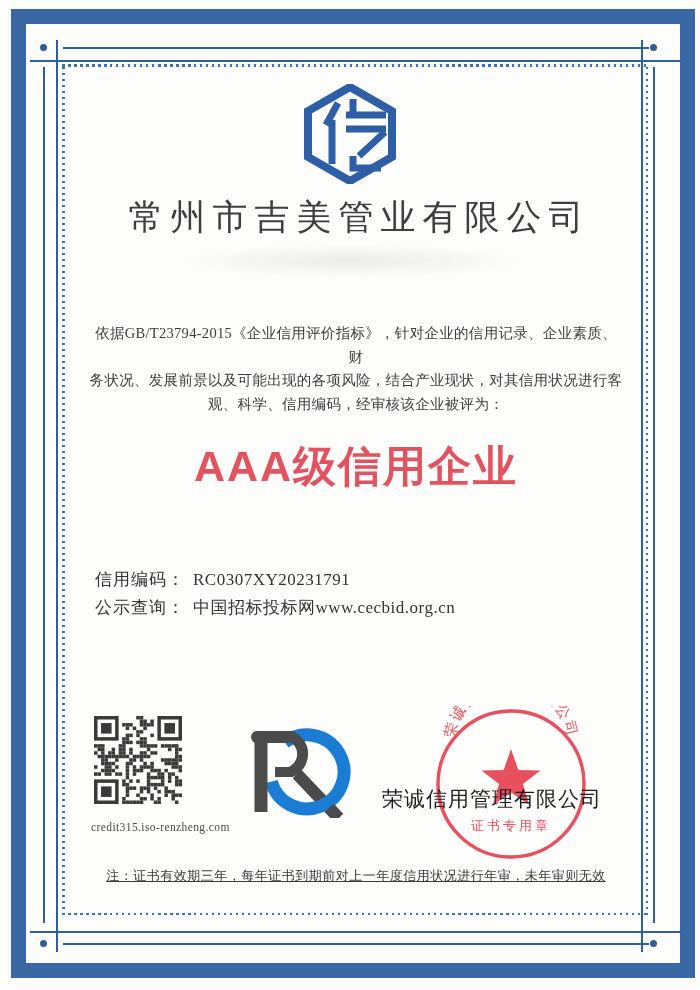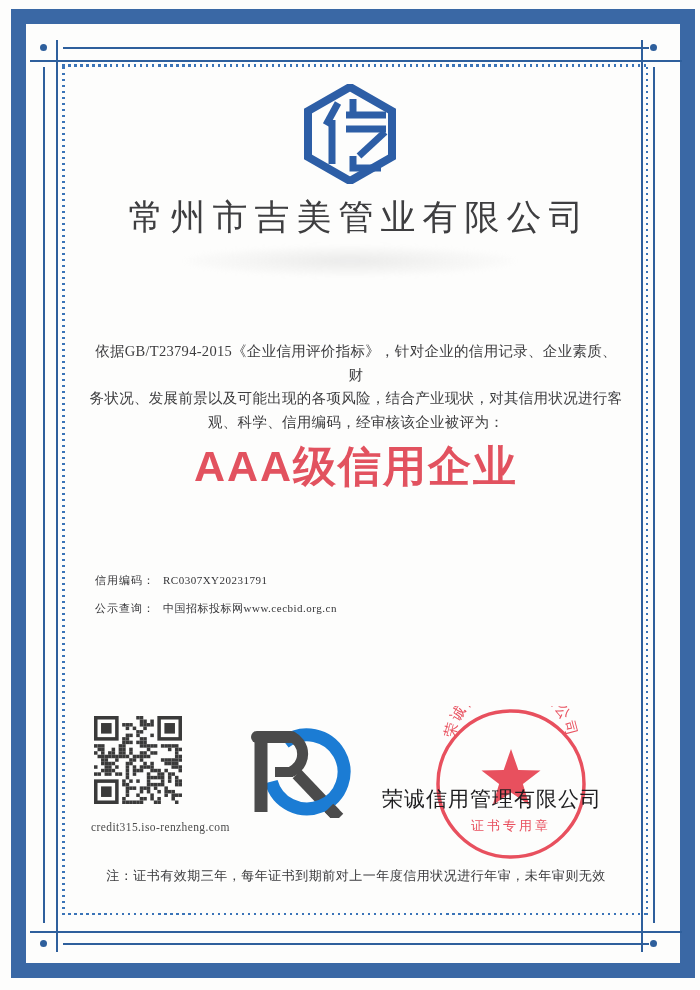--- a/index.html
+++ b/index.html
@@ -49,49 +49,48 @@
   }
   .smudge{
     position:absolute;left:185px;top:246px;width:330px;height:30px;
     background:radial-gradient(ellipse at center,rgba(190,190,190,.28),rgba(220,220,220,.12) 60%,transparent 75%);
     filter:blur(2px);border-radius:50%;
   }
   .body-text{
     position:absolute;left:88px;right:88px;top:322px;
     font-size:14.5px;line-height:23.5px;color:#3c3c3e;text-align:center;
     letter-spacing:.3px;
-    margin-top:18px;
   }
   .rating{
     position:absolute;left:0;right:0;top:438px;
     text-align:center;
     font-family:"Liberation Sans", sans-serif;
     font-weight:bold;font-size:43px;letter-spacing:2px;
     color:var(--red-rating,#e2525f);
   }
-  .fields{position:absolute;left:95px;top:566px;font-size:11px;color:#333336;}
+  .fields{position:absolute;left:95px;top:566px;font-size:17px;color:#333336;}
   .field-row{display:flex;height:28px;line-height:28px;}
   .field-row .lab{letter-spacing:1px;}
   .field-row .val{margin-left:8px;letter-spacing:.5px;}
 
   .qr{position:absolute;left:94px;top:716px;width:88px;height:88px;}
   .qr-caption{
     position:absolute;left:91px;top:821px;
     font-size:11.5px;color:#4a4a4a;letter-spacing:.4px;
   }
   .rc-logo{position:absolute;left:247px;top:720px;width:108px;height:98px;}
 
   .seal{position:absolute;left:433px;top:706px;width:156px;height:156px;z-index:1;}
   .seal-overlay{
     position:absolute;left:382px;top:785px;width:230px;z-index:2;
     font-size:21px;color:#1d1d1f;letter-spacing:1px;white-space:nowrap;
   }
   .note{
     position:absolute;left:70px;right:70px;top:867px;
-    text-align:center;font-size:13px;color:#3a3a3c;letter-spacing:.5px;
+    text-align:center;font-size:13px;color:#3a3a3c;letter-spacing:.5px;text-decoration:underline;
   }
 </style>
 </head>
 <body>
 
 <div class="page">
 
   <div class="band"></div>
 
   <div class="ln h" style="top:47px;left:63px;right:63px;"></div>

